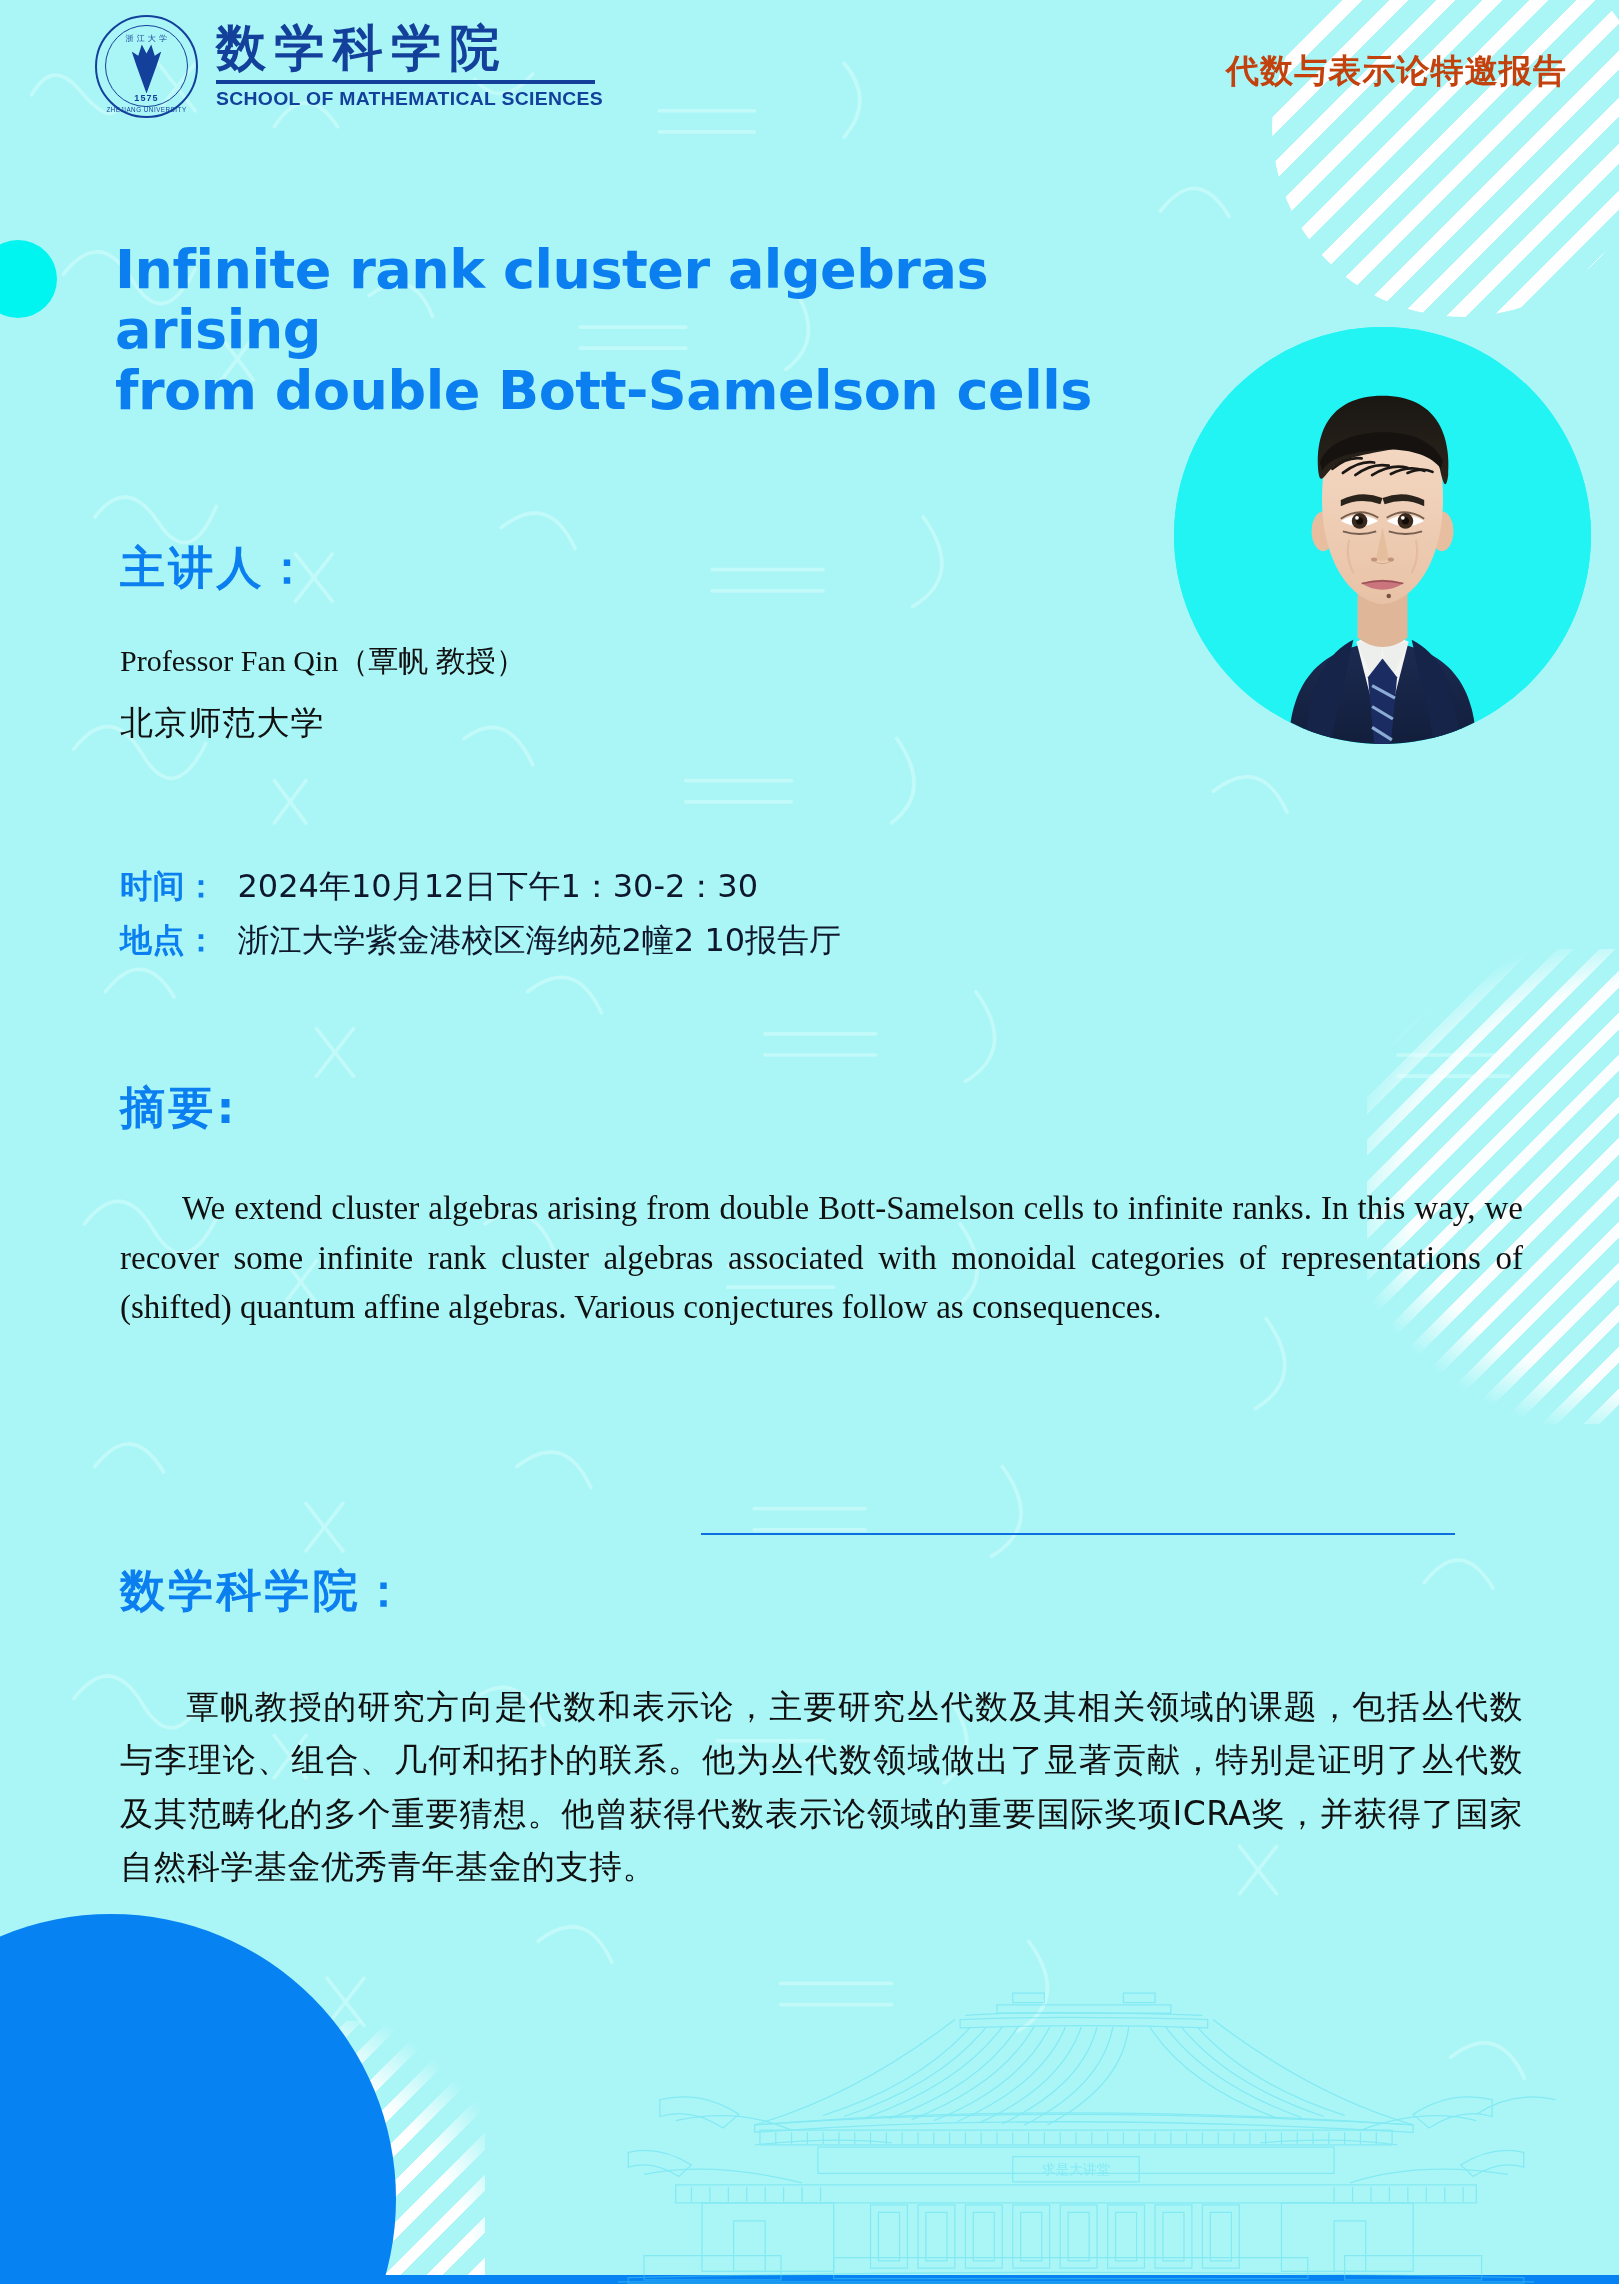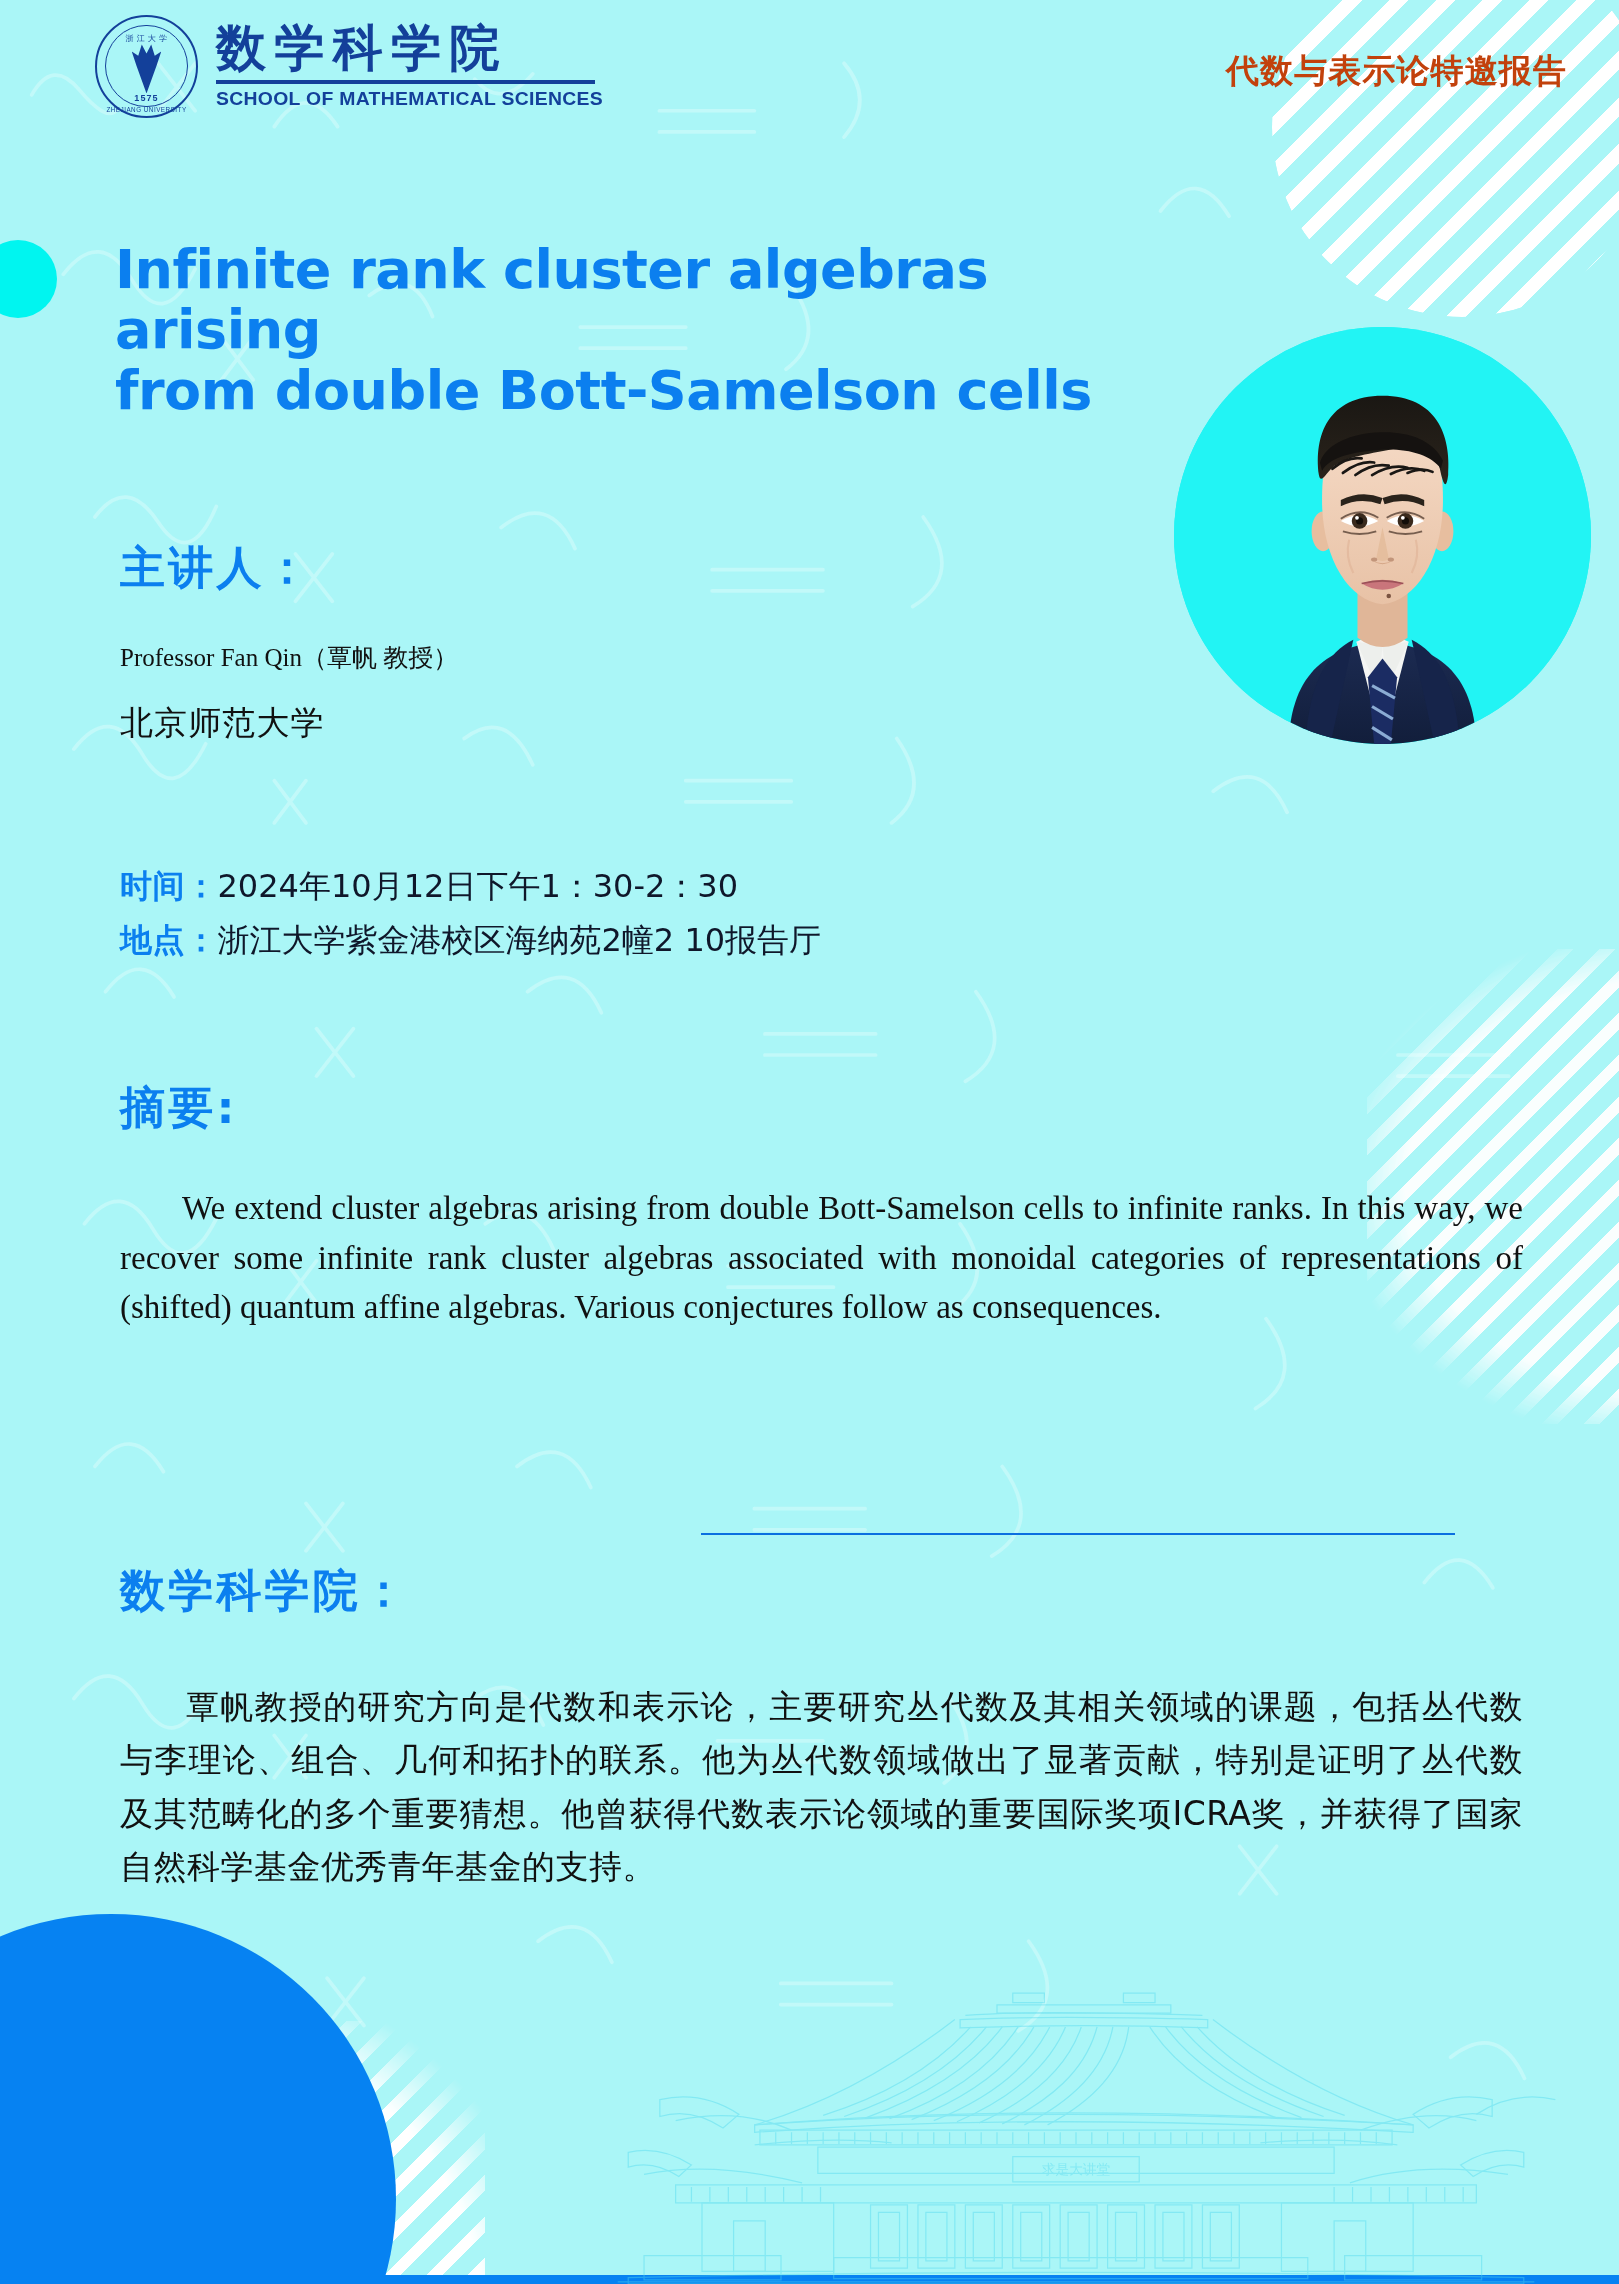--- a/index.html
+++ b/index.html
@@ -188,21 +188,21 @@
   .sec-heading {
     font-size:45px; font-weight:700;
     color:#0B7FEF;
     font-family:"DejaVu Sans", sans-serif;
     letter-spacing:3.2px;
   }
 
   .speaker-head { position:absolute; left:120px; top:538px; }
   .speaker-name {
     position:absolute; left:120px; top:641px;
-    font-size:25px; color:#111;
+    font-size:30px; color:#111;
     font-family:"Liberation Serif", serif;
     white-space:nowrap;
   }
   .speaker-affil {
     position:absolute; left:120px; top:701px;
     font-size:33px; color:#111;
     font-family:"DejaVu Sans", sans-serif;
     letter-spacing:1.1px;
   }
 
@@ -210,21 +210,21 @@
   .meta-row {
     display:flex; align-items:baseline;
     margin-bottom:9.5px;
     white-space:nowrap;
   }
   .meta-label {
     font-size:32px; font-weight:700;
     color:#0B7FEF;
     font-family:"DejaVu Sans", sans-serif;
     letter-spacing:0.5px;
-    margin-right:0;
+    margin-right:20px;
   }
   .meta-value {
     font-size:32px; color:#0f172a;
     font-family:"DejaVu Sans", sans-serif;
     letter-spacing:0px;
   }
 
   .abstract-head { position:absolute; left:120px; top:1078px; }
   .abstract-body {
     position:absolute;

